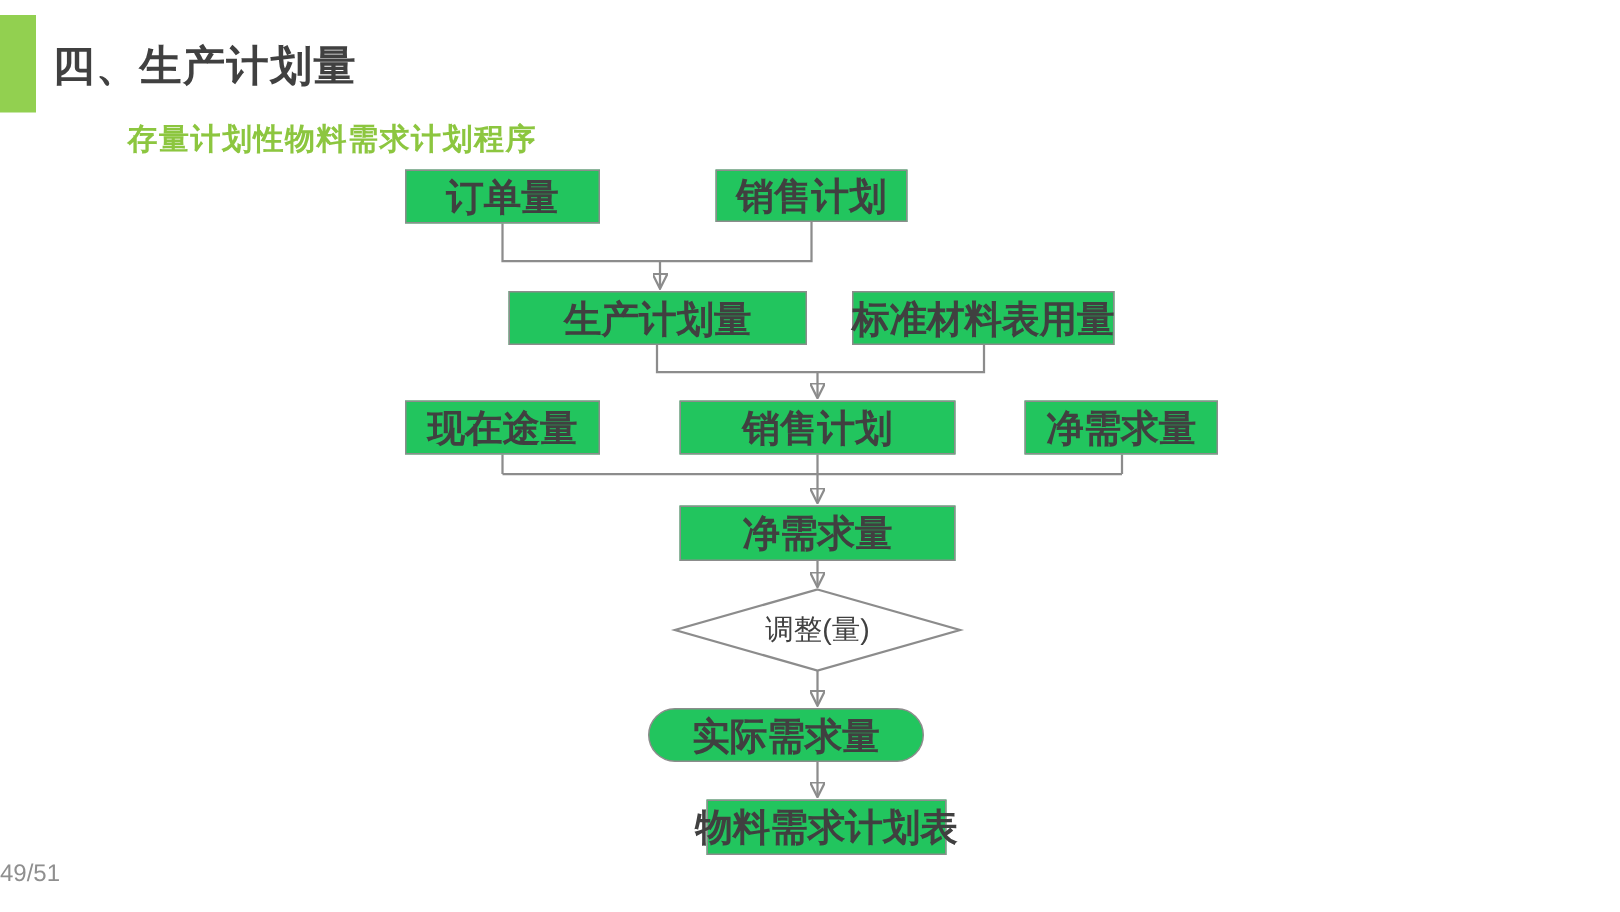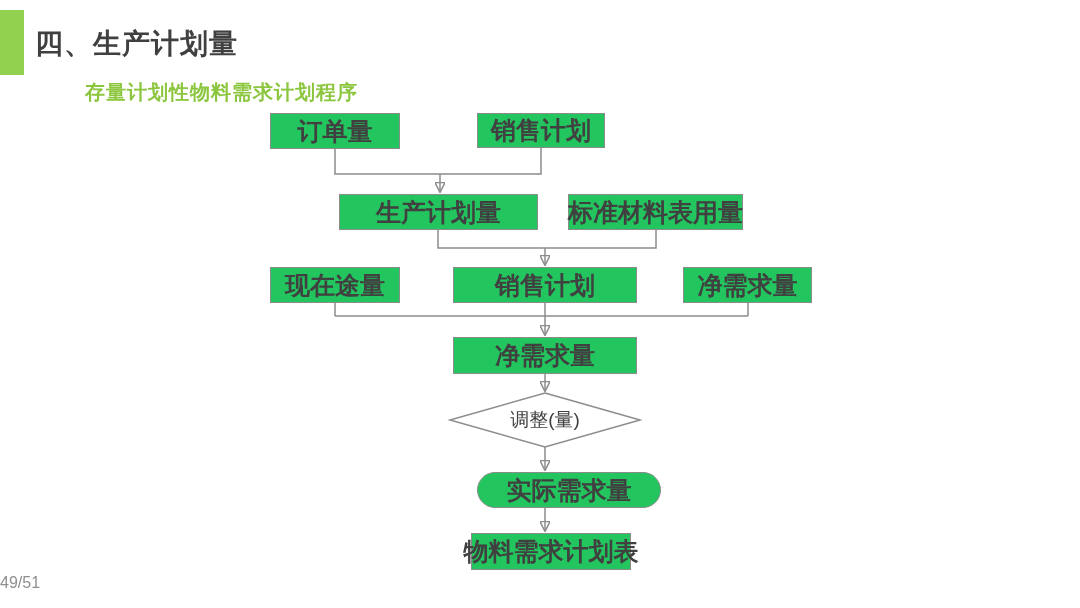--- a/index.html
+++ b/index.html
@@ -138,19 +138,19 @@
   <div class="flow-box" style="left:270px; top:267px; width:130px; height:36px;">现在途量</div>
 
   <div class="flow-box" style="left:453px; top:267px; width:184px; height:36px;">销售计划</div>
 
   <div class="flow-box" style="left:683px; top:267px; width:129px; height:36px;">净需求量</div>
 
   <div class="flow-box" style="left:453px; top:337px; width:184px; height:37px;">净需求量</div>
 
   <div class="diamond-label" style="left:455px; top:402px; width:180px; height:36px;">调整(量)</div>
 
-  <div class="flow-box" style="left:477px; top:472px; width:184px; height:36px;border-radius:18px;">实际需求量</div>
+  <div class="flow-box" style="left:432px; top:472px; width:184px; height:36px;border-radius:18px;">实际需求量</div>
 
   <div class="flow-box" style="left:471px; top:533px; width:160px; height:37px;">物料需求计划表</div>
 
   <div class="page-number">49/51</div>
 
 </div>
 
 </body></html>

